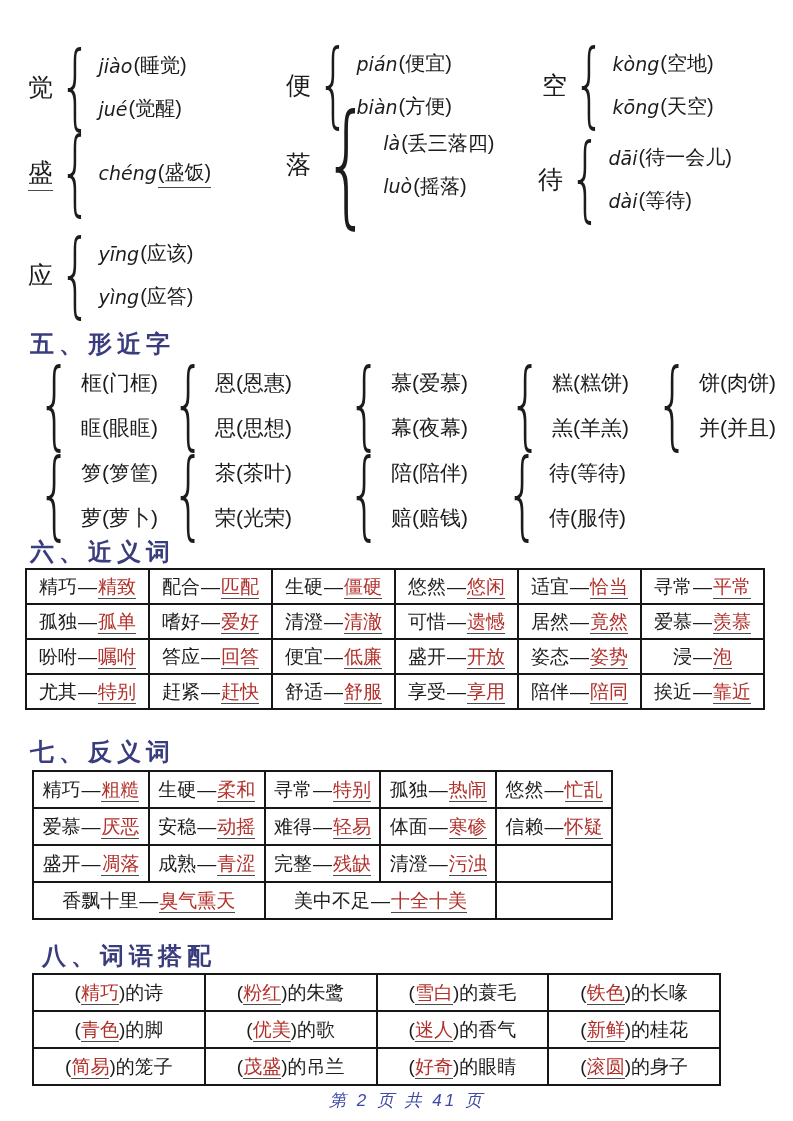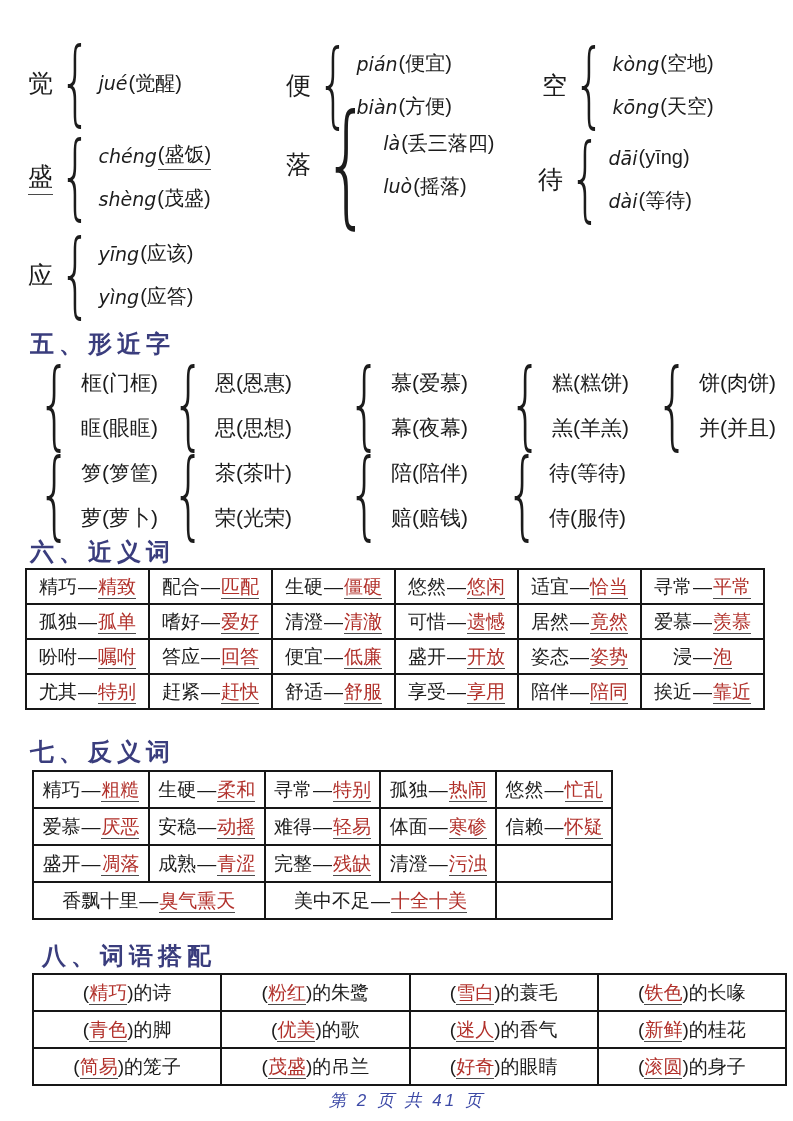--- a/index.html
+++ b/index.html
@@ -51,20 +51,24 @@
 </head>
 <body>
 
 <div class="page">
 
   <div class="mg mg2" style="left:28px;top:44px">
     <span class="mchar">觉</span>
     <span class="brace">{</span>
     <div class="mlines">
       <div class="mline">
+          <span class="py">jiào</span>
+          <span>(睡觉)</span>
+        </div>
+      <div class="mline">
           <span class="py">jué</span>
           <span>(觉醒)</span>
         </div>
     </div>
   </div>
 
   <div class="mg mg2" style="left:286px;top:42px">
     <span class="mchar">便</span>
     <span class="brace">{</span>
     <div class="mlines">
@@ -95,24 +99,20 @@
   </div>
 
   <div class="mg mg2" style="left:28px;top:134px">
     <span class="mchar u">盛</span>
     <span class="brace">{</span>
     <div class="mlines">
       <div class="mline">
           <span class="py">chéng</span>
           <span class="u">(盛饭)</span>
         </div>
-      <div class="mline">
-          <span class="py">shèng</span>
-          <span>(茂盛)</span>
-        </div>
     </div>
   </div>
 
   <div class="mg mg3" style="left:286px;top:108px">
     <span class="mchar">落</span>
     <span class="brace">{</span>
     <div class="mlines">
       <div class="mline">
           <span class="py">là</span>
           <span>(丢三落四)</span>
@@ -123,21 +123,21 @@
         </div>
     </div>
   </div>
 
   <div class="mg mg2" style="left:538px;top:136px">
     <span class="mchar">待</span>
     <span class="brace">{</span>
     <div class="mlines">
       <div class="mline">
           <span class="py">dāi</span>
-          <span>(yīng)</span>
+          <span>(待一会儿)</span>
         </div>
       <div class="mline">
           <span class="py">dài</span>
           <span>(等待)</span>
         </div>
     </div>
   </div>
 
   <div class="mg mg2" style="left:28px;top:232px">
     <span class="mchar">应</span>
@@ -338,21 +338,21 @@
     </tr>
     <tr>
       <td colspan="2"><span>香飘十里</span><span class="dash">—</span><span class="red u">臭气熏天</span></td>
       <td colspan="2"><span>美中不足</span><span class="dash">—</span><span class="red u">十全十美</span></td>
       <td></td>
     </tr>
   </tbody>
     </table>
 
   <div class="sec-title" style="left:42px;top:940px">八、词语搭配</div>
-  <table class="tbl" id="tbl-collocations" style="left:32px;top:973px;width:755px">
+  <table class="tbl" id="tbl-collocations" style="left:32px;top:973px;width:689px">
     <tbody>
         <tr>
       <td><span>(</span><span class="red u">精巧</span><span>)的诗</span></td>
       <td><span>(</span><span class="red u">粉红</span><span>)的朱鹭</span></td>
       <td><span>(</span><span class="red u">雪白</span><span>)的蓑毛</span></td>
       <td><span>(</span><span class="red u">铁色</span><span>)的长喙</span></td>
     </tr>
     <tr>
       <td><span>(</span><span class="red u">青色</span><span>)的脚</span></td>
       <td><span>(</span><span class="red u">优美</span><span>)的歌</span></td>

